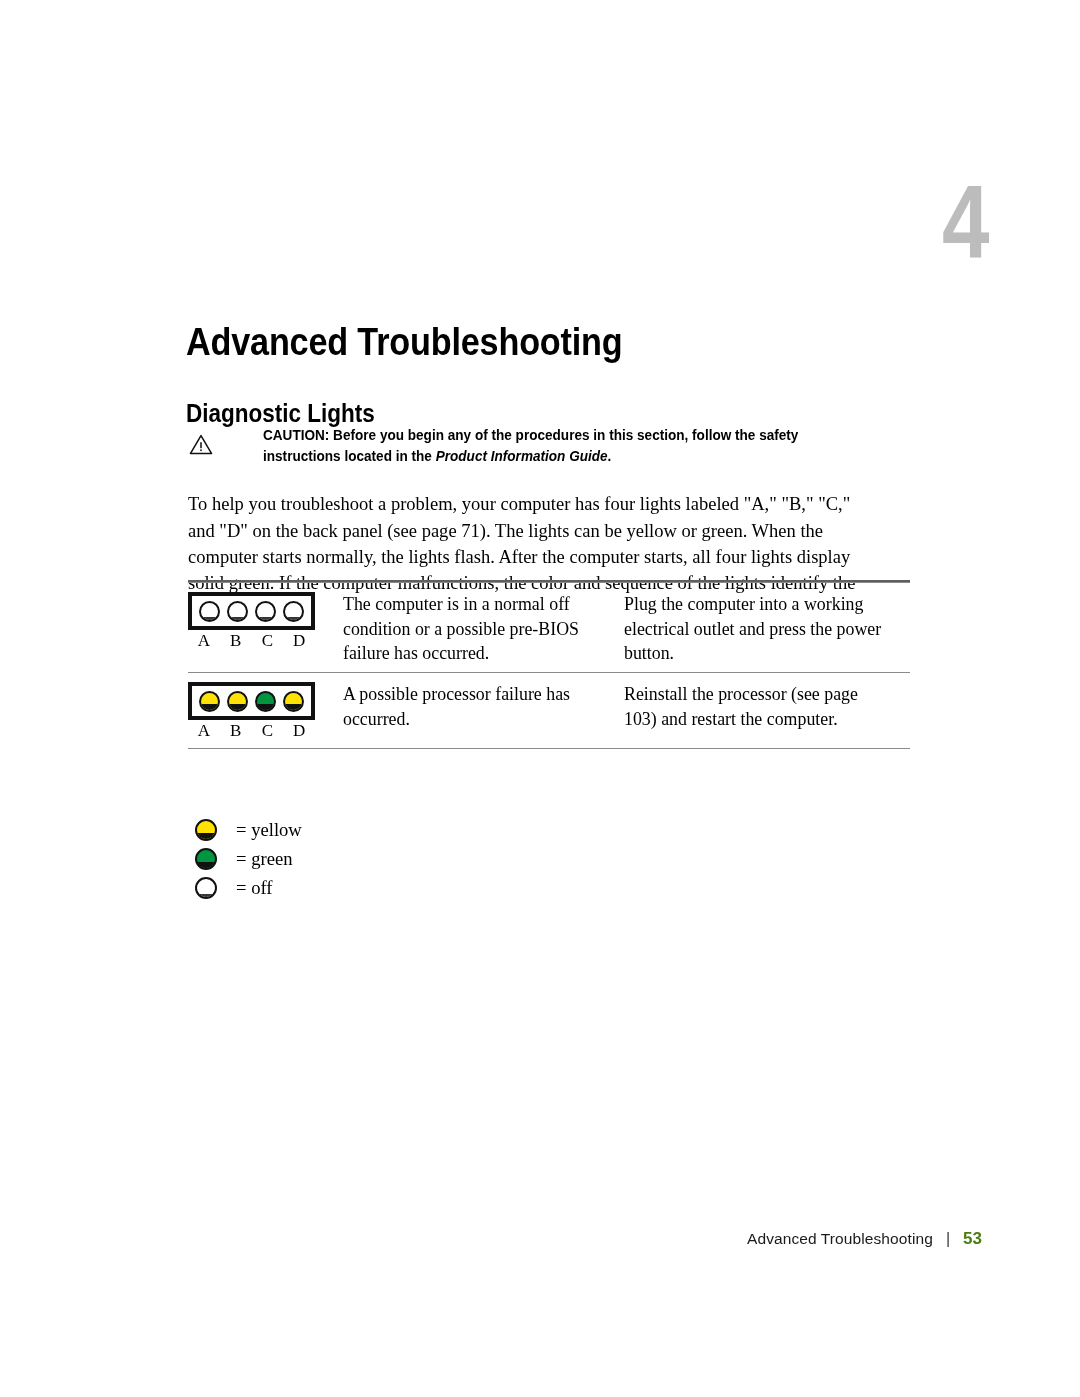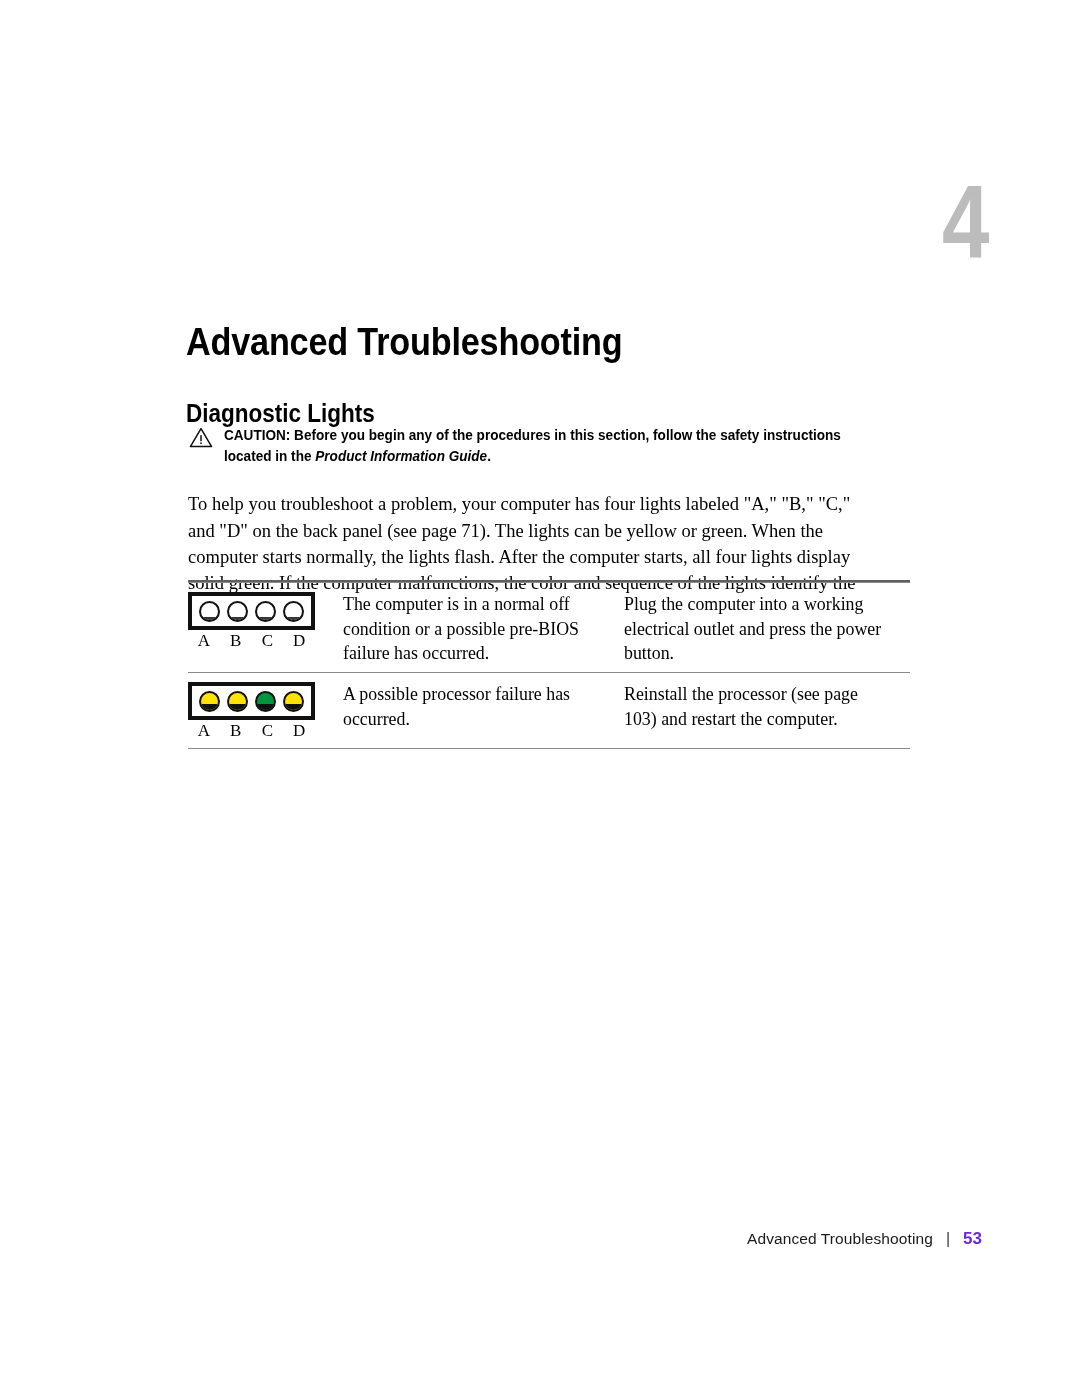--- a/index.html
+++ b/index.html
@@ -66,21 +66,22 @@
     white-space: nowrap;
   }
 
   
   .caution {
     position: absolute;
     left: 189px;
     top: 425px;
     width: 725px;
     display: flex;
-    align-items: flex-start;
+    align-items: center;
+    gap: 39px;
   }
   .caution-icon {
     width: 24px;
     min-width: 24px;
     margin-top: 2px;
     margin-right: 11px;
   }
   .caution-text {
     font-family: "Liberation Sans Narrow", "Liberation Sans", sans-serif;
     font-weight: bold;
@@ -247,21 +248,21 @@
     letter-spacing: 0.1px;
   }
   .footer-sep {
     margin: 0 13px;
     font-size: 16px;
     color: #3a3a3a;
   }
   .footer-page {
     font-weight: bold;
     font-size: 17px;
-    color: #6d28d9;
+    color: #4d7c0f;
   }
 </style>
 </head>
 <body>
 
 <div class="page">
 
   <div class="chapter-number">4</div>
 
   <h1 class="chapter-title">Advanced Troubleshooting</h1>
@@ -326,20 +327,40 @@
           <span>D</span>
         </div>
       </div>
       <div class="cell-text col-problem">A possible processor failure has occurred.</div>
       <div class="cell-text col-resolution">Reinstall the processor (see page 103) and restart the computer.</div>
     </div>
 
     <div class="rule-thin"></div>
   </div>
 
+  <div class="legend">
+    <div class="legend-row">
+      <span class="legend-swatch">
+          <span class="led yellow"></span>
+        </span>
+      <span class="legend-label">= yellow</span>
+    </div>
+    <div class="legend-row">
+      <span class="legend-swatch">
+          <span class="led green"></span>
+        </span>
+      <span class="legend-label">= green</span>
+    </div>
+    <div class="legend-row">
+      <span class="legend-swatch">
+          <span class="led off"></span>
+        </span>
+      <span class="legend-label">= off</span>
+    </div>
+  </div>
 
   <div class="footer">
     <span class="footer-title">Advanced Troubleshooting</span>
     <span class="footer-sep">|</span>
     <span class="footer-page">53</span>
   </div>
 
 </div>
 
 </body></html>

